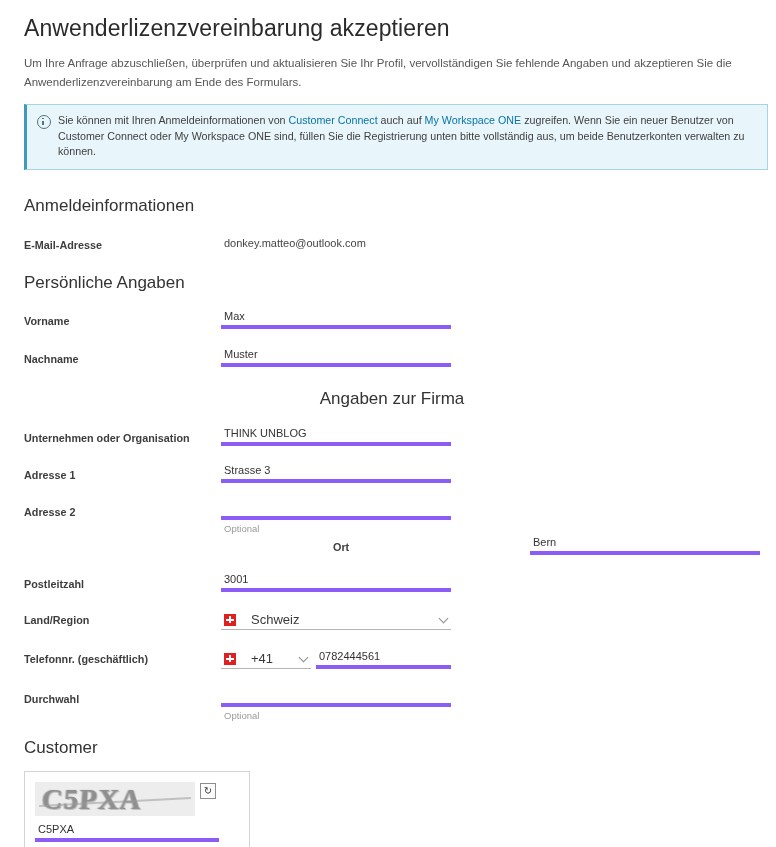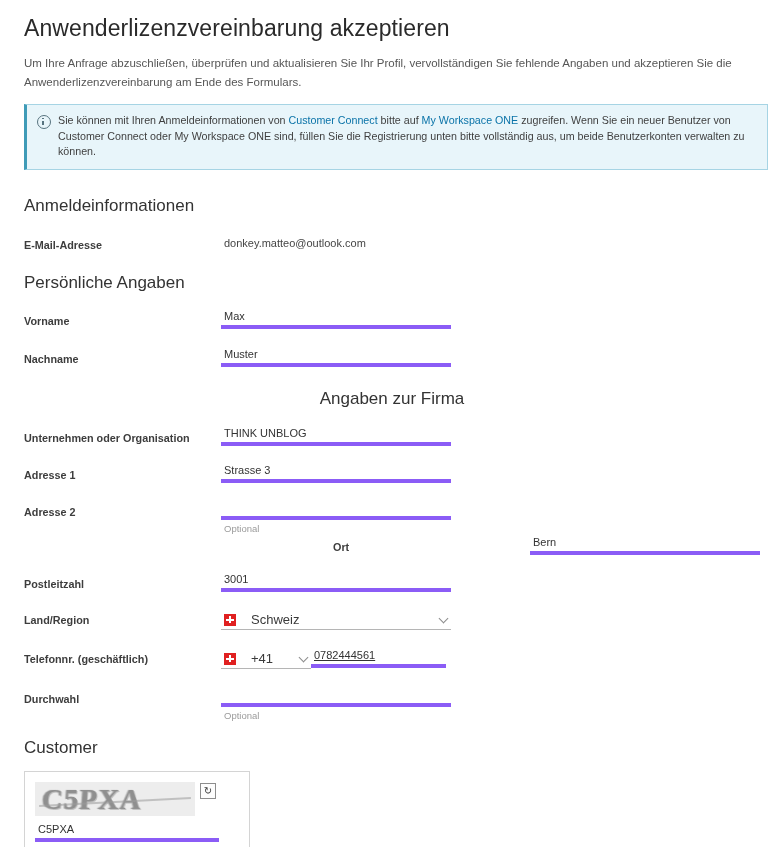--- a/index.html
+++ b/index.html
@@ -185,21 +185,21 @@
   }
   .chev::before {
     content: "";
     position: absolute;
     left: 0; top: 0;
     width: 6px; height: 6px;
     border-right: 1.4px solid #8c8c8c;
     border-bottom: 1.4px solid #8c8c8c;
     transform: rotate(45deg);
   }
-  .phone-row { display: flex; align-items: center; }
+  .phone-row { display: flex; align-items: flex-end; gap: 5px; }
 
   
   .captcha-box {
     margin-left: 8px;
     width: 226px;
     box-sizing: border-box;
     border: 1px solid #d4d4d4;
     background: #ffffff;
     padding: 10px 10px 12px 10px;
   }
@@ -262,21 +262,21 @@
 
 <div class="page">
 
   <h1 class="page-title">Anwenderlizenzvereinbarung akzeptieren</h1>
 
   <p class="intro">Um Ihre Anfrage abzuschließen, überprüfen und aktualisieren Sie Ihr Profil, vervollständigen Sie fehlende Angaben und akzeptieren Sie die Anwenderlizenzvereinbarung am Ende des Formulars.</p>
 
   <div class="alert">
     <span class="alert-icon"></span>
     <div class="alert-text">
-      <span>Sie können mit Ihren Anmeldeinformationen von </span><a href="#">Customer Connect</a><span> bitte auf </span><a href="#">My Workspace ONE</a><span> zugreifen. Wenn Sie ein neuer Benutzer von Customer Connect oder My Workspace ONE sind, füllen Sie die Registrierung unten bitte vollständig aus, um beide Benutzerkonten verwalten zu können.</span>
+      <span>Sie können mit Ihren Anmeldeinformationen von </span><a href="#">Customer Connect</a><span> auch auf </span><a href="#">My Workspace ONE</a><span> zugreifen. Wenn Sie ein neuer Benutzer von Customer Connect oder My Workspace ONE sind, füllen Sie die Registrierung unten bitte vollständig aus, um beide Benutzerkonten verwalten zu können.</span>
     </div>
   </div>
 
   <h2 class="section-title" style="margin-top:26px;">Anmeldeinformationen</h2>
 
   <div class="row" style="margin-top:20px;">
     <div class="label">E-Mail-Adresse</div>
     <div class="field">
       <div class="static-value">donkey.matteo@outlook.com</div>
     </div>
@@ -348,21 +348,21 @@
   </div>
 
   <div class="row" style="margin-top:20px;">
     <div class="label">Telefonnr. (geschäftlich)</div>
     <div class="field phone-row">
       <div class="select-line narrow">
         <span class="flag-ch"></span>
         <span class="select-text">+41</span>
         <span class="chev"></span>
       </div>
-      <input class="input-line" style="width: 135px; text-decoration: underline;" type="text" value="0782444561">
+      <input class="input-line" style="width: 135px;" type="text" value="0782444561">
     </div>
   </div>
 
   <div class="row" style="margin-top:21px;">
     <div class="label">Durchwahl</div>
     <div class="field">
       <input class="input-line" type="text" value="" style="">
       <div class="hint">Optional</div>
     </div>
   </div>

